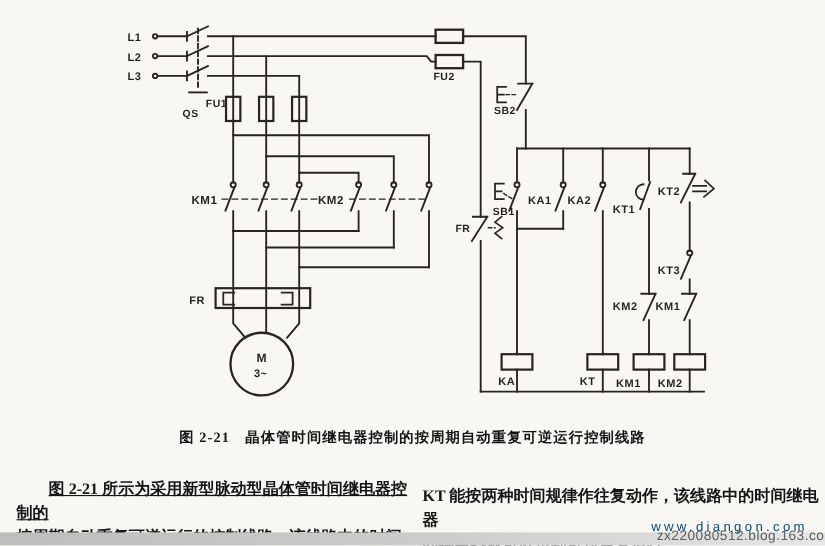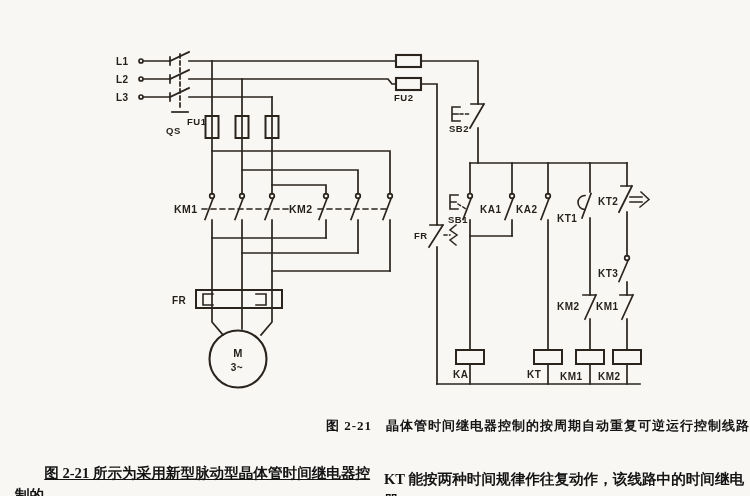--- a/index.html
+++ b/index.html
@@ -1,20 +1,20 @@
 <!DOCTYPE html>
 <html><head>
 <meta charset="utf-8">
 <style>
   html,body{margin:0;padding:0;}
   body{width:750px;height:496px;background:#f8f7f4;position:relative;overflow:hidden;
        font-family:"Liberation Serif", serif;color:#1c1c1c;}
-  .stage{position:absolute;inset:0;margin-top:28px;}
+  .stage{position:absolute;inset:0;}
   svg text{font-family:"Liberation Sans", sans-serif;font-weight:bold;fill:#241f19;letter-spacing:0.5px;}
-  .caption{position:absolute;left:0;top:389px;width:750px;text-align:right;
+  .caption{position:absolute;left:0;top:389px;width:750px;text-align:center;
            font-size:13px;font-weight:700;letter-spacing:1px;color:#151515;}
   .col{position:absolute;font-size:14.6px;font-weight:600;line-height:22px;color:#141414;}
   .col-left{left:15px;top:434px;width:362px;}
   .col-right{left:384px;top:440px;width:362px;}
   .indent{text-indent:2em;text-decoration:underline;}
   .wm-site{position:absolute;left:592px;top:472px;font-family:Liberation Sans, sans-serif;
            font-size:12px;letter-spacing:3px;color:#0c4a6e;white-space:nowrap;}
   .wm-blog{position:absolute;left:597px;top:480px;font-family:"Liberation Sans",sans-serif;
            font-size:12.5px;letter-spacing:0.4px;color:#5f5f5f;white-space:nowrap;}
   .page-edge{position:absolute;left:0;top:484px;width:750px;height:12px;

